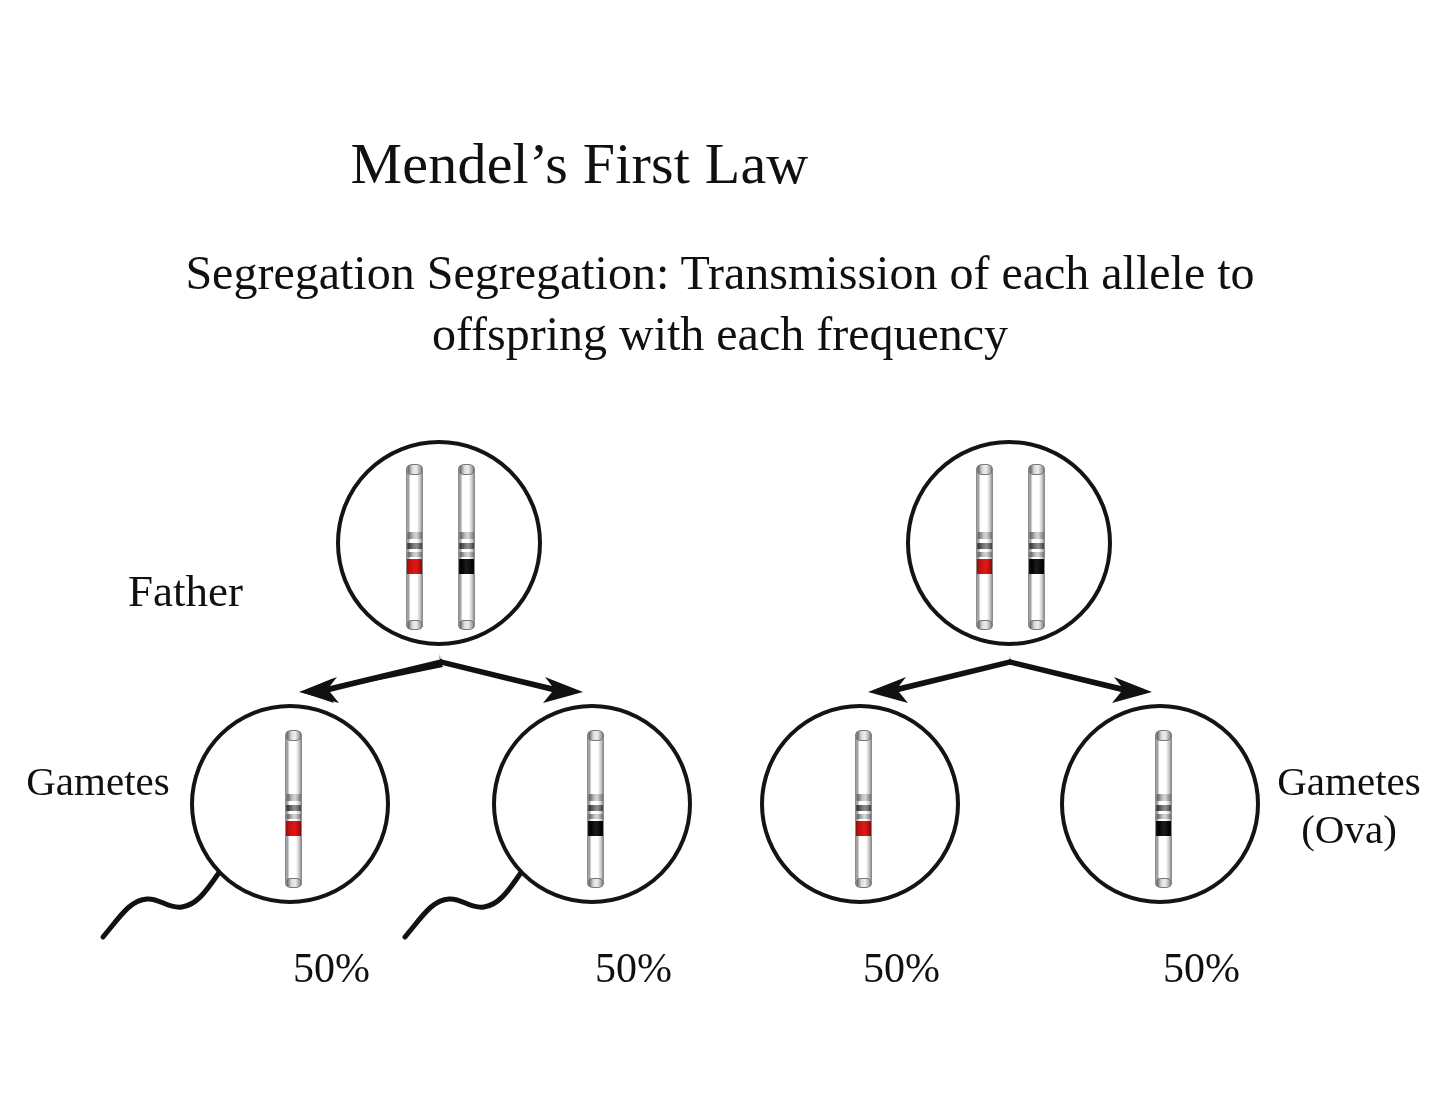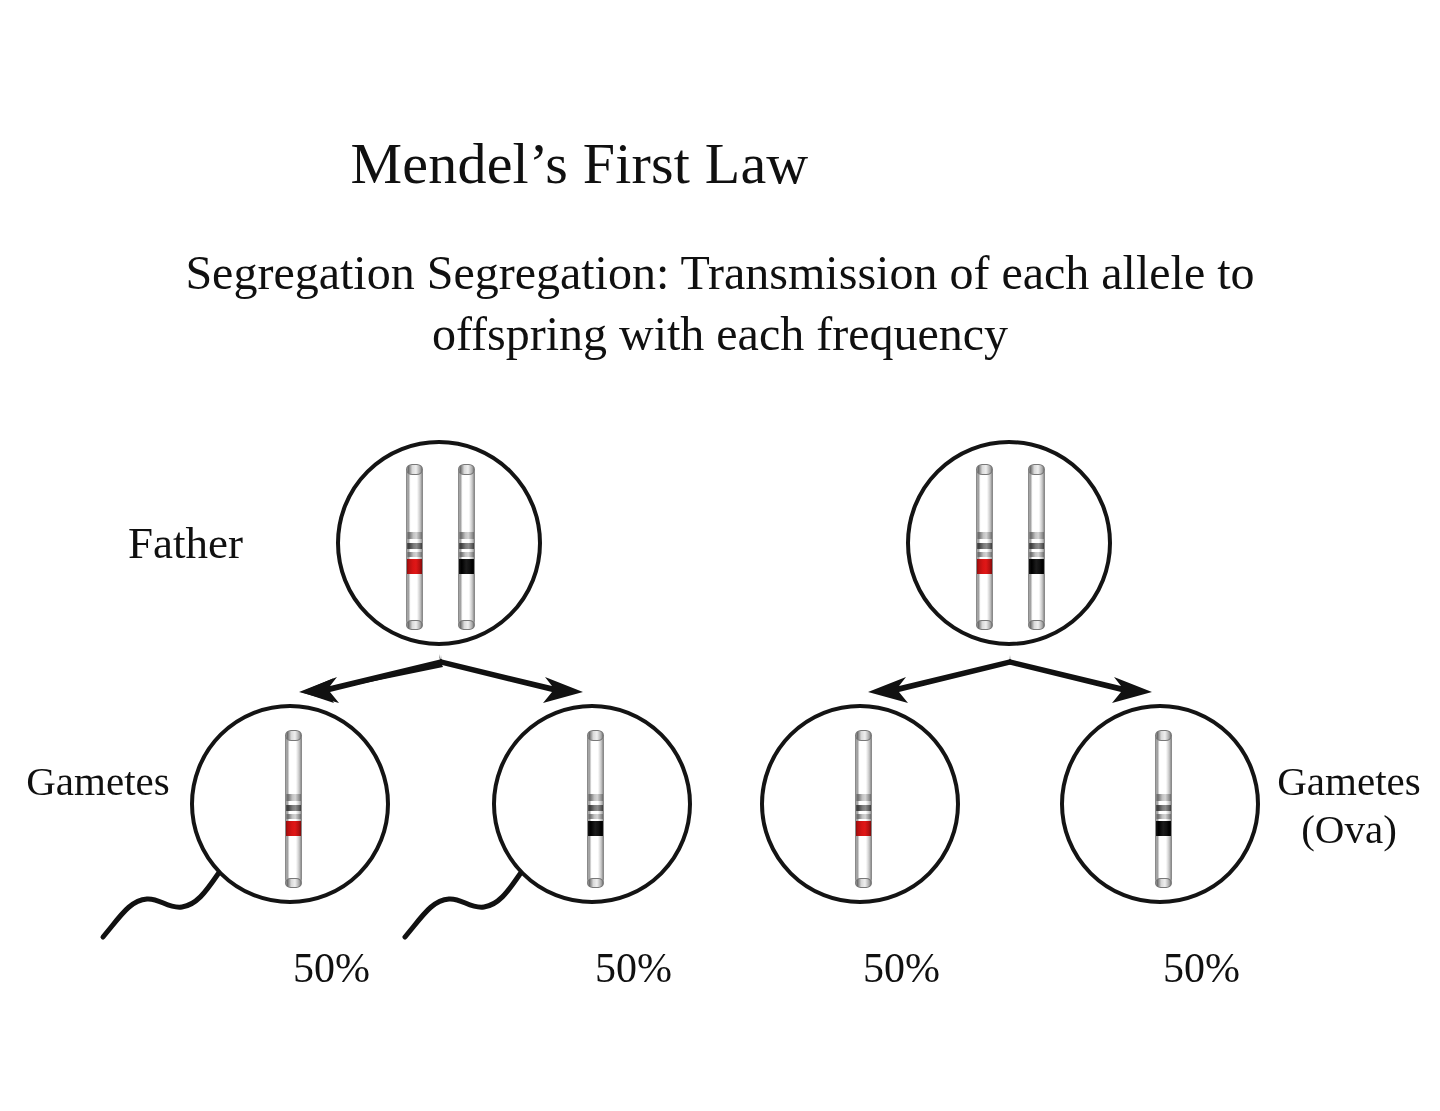--- a/index.html
+++ b/index.html
@@ -42,20 +42,21 @@
   }
   .subtitle .it { }
 
   
   .side-label {
     position: absolute;
     font-size: 45px;
     line-height: 1.12;
     color: #101010;
     white-space: nowrap;
+    margin-top: 48px;
   }
   .side-label.father { left: 128px;  top: 518px; }
   .side-label.mother { left: 1196px; top: 518px; }
 
   .gamete-label {
     position: absolute;
     font-size: 41px;
     line-height: 1.16;
     color: #101010;
     text-align: center;

